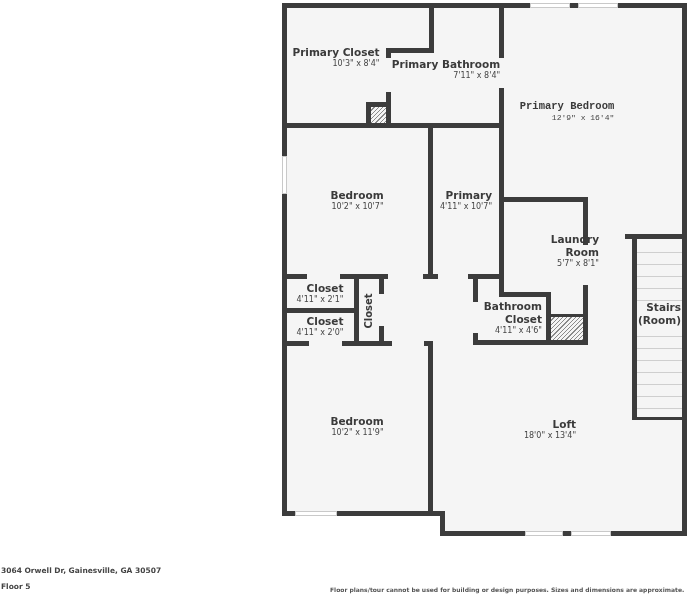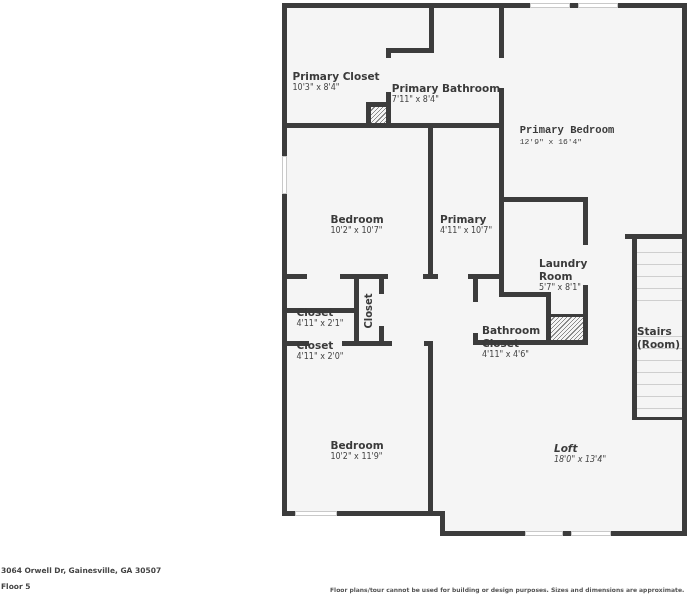--- a/index.html
+++ b/index.html
@@ -1,21 +1,21 @@
 <!DOCTYPE html>
 <html><head>
 <meta charset="utf-8">
 <style>
   html, body { margin:0; padding:0; background:#ffffff; }
   body { width:687px; height:600px; position:relative; overflow:hidden; font-family:"DejaVu Sans", sans-serif; }
   .floor { position:absolute; background:#f5f5f5; }
   .wall { position:absolute; background:#3c3c3c; }
   .win { position:absolute; background:#ffffff; border:1px solid #c9c9c9; box-sizing:border-box; }
   .hatch { position:absolute; background:repeating-linear-gradient(135deg,#f5f5f5 0 2px,#8a8a8a 2px 3px); }
-  .label { position:absolute; text-align:left; color:#3a3a3a; transform:translate(-50%,-50%); white-space:nowrap; line-height:1.25;margin-top:24px; }
+  .label { position:absolute; text-align:right; color:#3a3a3a; transform:translate(-50%,-50%); white-space:nowrap; line-height:1.25; }
   .label .name { font-size:10.5px; font-weight:bold; display:block; }
   .label .dim { font-size:8px; display:block; color:#444; }
   .vlabel { position:absolute; transform:translate(-50%,-50%) rotate(-90deg); font-size:10px; font-weight:bold; color:#3a3a3a; }
   .stair-line { position:absolute; left:637px; width:45px; height:1px; background:#cfcfcf; }
   .footer-address { position:absolute; left:1px; top:566px; font-size:7.5px; font-weight:bold; color:#444; }
   .footer-floor { position:absolute; left:1px; top:582px; font-size:7.5px; font-weight:bold; color:#444; }
   .footer-disclaimer { position:absolute; left:330px; top:586px; font-size:6px; font-weight:bold; color:#555; }
 </style>
 </head>
 <body>
@@ -131,21 +131,21 @@
     <span class="name">Bathroom Closet</span>
     <span class="dim">4'11" x 4'6"</span>
   </div>
   <div class="label" style="left:659px;top:314px;width:44px;white-space:normal;">
     <span class="name">Stairs (Room)</span>
   </div>
   <div class="label" style="left:357px;top:427px;">
     <span class="name">Bedroom</span>
     <span class="dim">10'2" x 11'9"</span>
   </div>
-  <div class="label" style="left:580px;top:430px;font-style:italic;">
+  <div class="label" style="left:550px;top:430px;">
     <span class="name">Loft</span>
     <span class="dim">18'0" x 13'4"</span>
   </div>
 </div>
 
 <div class="footer-address">3064 Orwell Dr, Gainesville, GA 30507</div>
 <div class="footer-floor">Floor 5</div>
 <div class="footer-disclaimer">Floor plans/tour cannot be used for building or design purposes. Sizes and dimensions are approximate.</div>
 
 </body></html>

